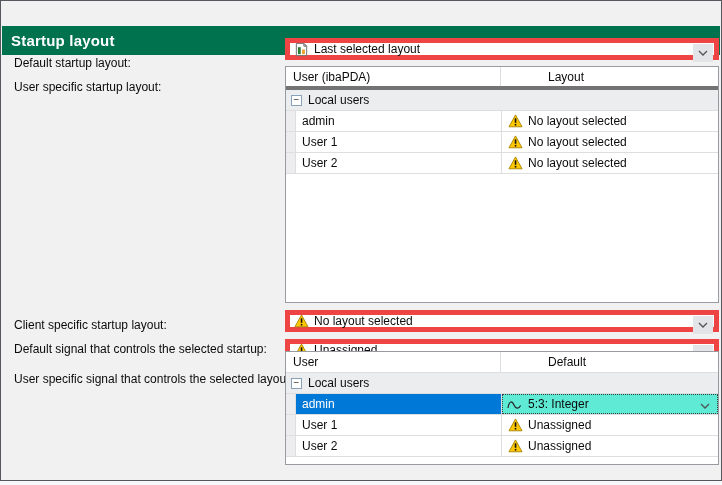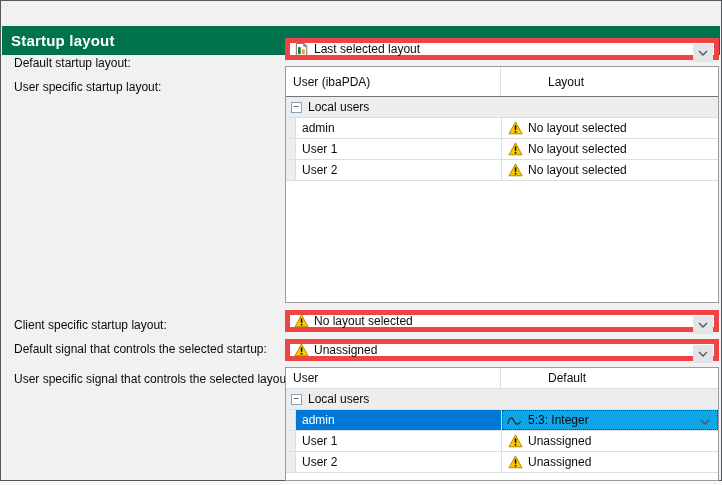--- a/index.html
+++ b/index.html
@@ -32,38 +32,38 @@
   .chev{display:block;}
 
   
   .grid{
     position:absolute;left:284px;width:434px;background:#ffffff;
     border:1px solid #989ba0;box-sizing:border-box;display:flex;flex-direction:column;
     overflow:hidden;
   }
   .row{display:flex;align-items:center;height:21px;min-height:21px;
        border-bottom:1px solid #dcdedf;box-sizing:border-box;}
-  .hrow{height:30px;min-height:23px;border-bottom:1px solid #737373;align-items:center;}
+  .hrow{height:23px;min-height:23px;border-bottom:4px solid #737373;align-items:center;}
   .hc1{width:215px;padding-left:7px;border-right:1px solid #dcdedf;
        box-sizing:border-box;align-self:stretch;display:flex;align-items:center;}
   .hc2{flex:1;padding-left:7px;display:flex;align-items:center;margin-left:40px;}
   .grow{background:#ebedee;padding-left:5px;gap:6px;}
   .expander{
     width:9px;height:9px;background:#ffffff;border:1px solid #8aa0b8;
     font-size:10px;line-height:8px;text-align:center;color:#333;flex:0 0 auto;
   }
   .gut{width:9px;align-self:stretch;background:#ededef;border-right:1px solid #dcdedf;flex:0 0 auto;}
   .dc1{width:206px;padding-left:6px;border-right:1px solid #dcdedf;
        box-sizing:border-box;align-self:stretch;display:flex;align-items:center;}
   .dc2{flex:1;align-self:stretch;display:flex;align-items:center;gap:5px;padding-left:6px;}
   .fill{flex:1;border-bottom:none;}
   .sel{background:#0078d7;color:#ffffff;}
   .editcombo{
     flex:1;align-self:stretch;display:flex;align-items:center;gap:5px;
-    border:1px dotted #3a3a3a;box-sizing:border-box;background:#0ea5e9;
+    border:1px dotted #3a3a3a;box-sizing:border-box;background:#5eead4;
     padding-left:4px;position:relative;
   }
   .editcombo .echev{position:absolute;right:7px;top:8px;}
   .icon{flex:0 0 auto;display:flex;align-items:center;}
 </style>
 </head>
 <body>
 
 <div class="panel">
 
@@ -175,21 +175,21 @@
         </svg>
     </span>
     <span>Unassigned</span>
     <span class="btn">
       <svg class="chev" width="10" height="6" viewBox="0 0 10 6">
           <polyline points="1,1 5,5 9,1" fill="none" stroke="#4f5458" stroke-width="1.3"></polyline>
         </svg>
     </span>
   </div>
 
-  <div class="grid" style="top:366px;height:114px">
+  <div class="grid" style="top:350px;height:114px">
     <div class="row" style="height:21px;min-height:21px">
       <div class="hc1">User</div>
       <div class="hc2">Default</div>
     </div>
     <div class="row grow">
       <span class="expander">−</span>
       <span>Local users</span>
     </div>
 
     <div class="row">

